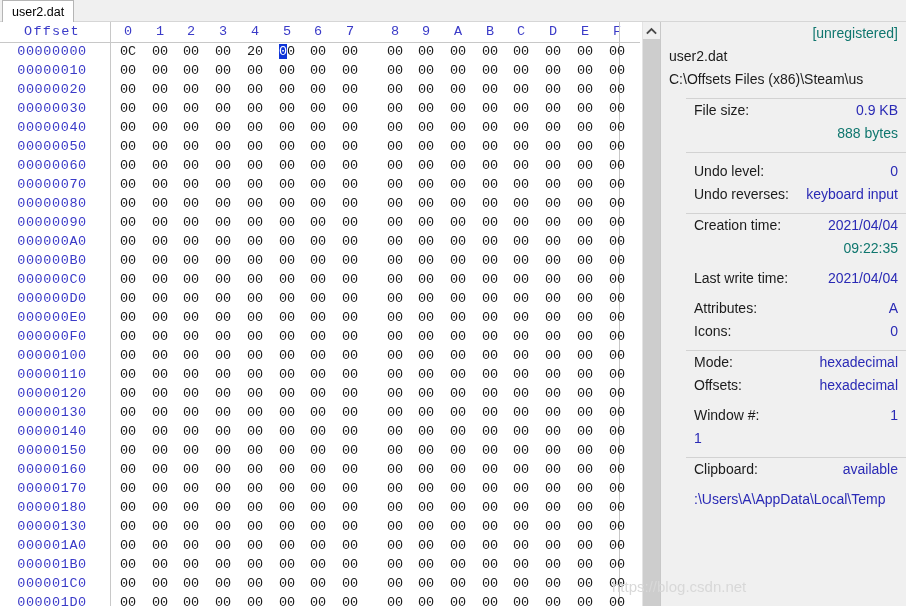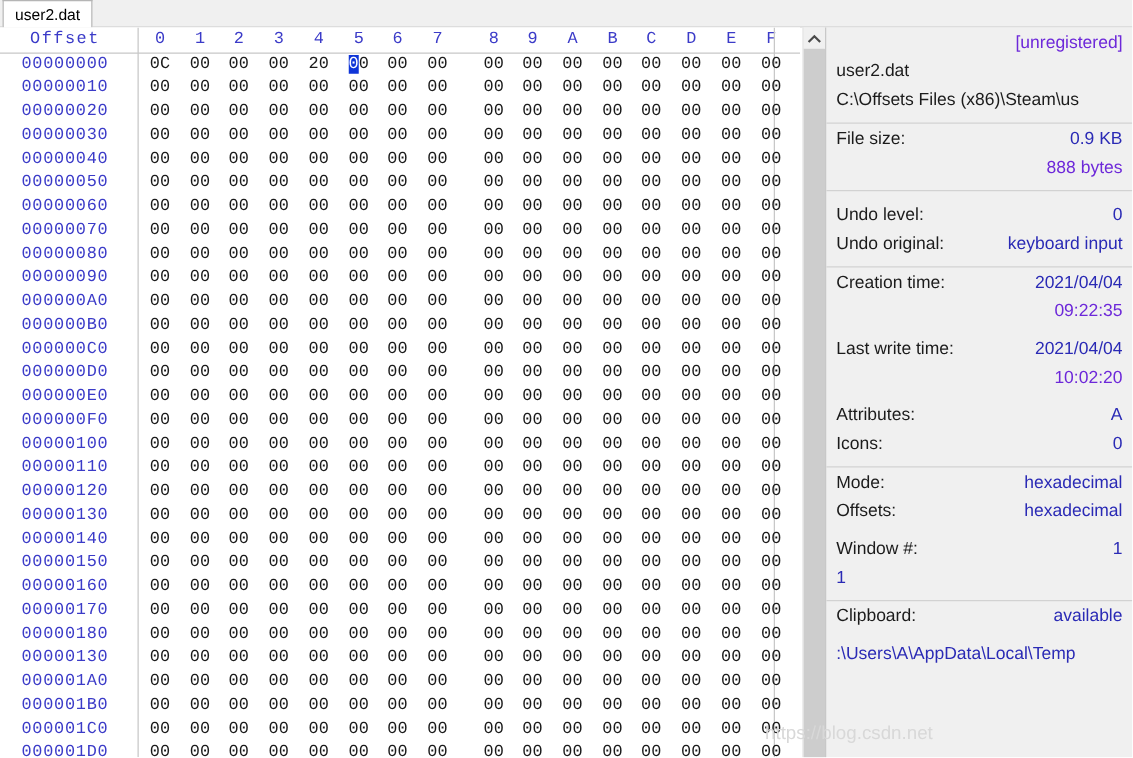--- a/index.html
+++ b/index.html
@@ -182,38 +182,39 @@
     box-sizing: border-box;
     overflow: hidden;
   }
 
   .ip-group {
     padding: 0 8px;
     box-sizing: border-box;
   }
   .ip-group + .ip-group {
     border-top: 1px solid #d2d2d2;
+    margin-left: 25px;
   }
 
   .ip-row {
     display: flex;
     justify-content: space-between;
     align-items: baseline;
     font-size: 14px;
     line-height: 23px;
     color: #1b1b1b;
     white-space: nowrap;
   }
   .ip-row .k { color: #1b1b1b; }
   .ip-row .v { color: #2a2ab5; text-align: right; }
   .ip-line-right {
     text-align: right;
     font-size: 14px;
     line-height: 23px;
-    color: #6d28d9;
+    color: #0f766e;
     white-space: nowrap;
   }
   .ip-line-left {
     text-align: left;
     font-size: 14px;
     line-height: 23px;
     color: #1b1b1b;
     white-space: nowrap;
     overflow: hidden;
   }
@@ -887,38 +888,37 @@
       <div class="ip-spacer"></div>
     </div>
 
     <div class="ip-group">
       <div class="ip-spacer"></div>
       <div class="ip-row">
         <span class="k">Undo level:</span>
         <span class="v">0</span>
       </div>
       <div class="ip-row">
-        <span class="k">Undo original:</span>
+        <span class="k">Undo reverses:</span>
         <span class="v">keyboard input</span>
       </div>
       <div class="ip-spacer"></div>
     </div>
 
     <div class="ip-group">
       <div class="ip-row">
         <span class="k">Creation time:</span>
         <span class="v">2021/04/04</span>
       </div>
       <div class="ip-line-right">09:22:35</div>
       <div class="ip-spacer"></div>
       <div class="ip-row">
         <span class="k">Last write time:</span>
         <span class="v">2021/04/04</span>
       </div>
-      <div class="ip-line-right">10:02:20</div>
       <div class="ip-spacer"></div>
       <div class="ip-row">
         <span class="k">Attributes:</span>
         <span class="v">A</span>
       </div>
       <div class="ip-row">
         <span class="k">Icons:</span>
         <span class="v">0</span>
       </div>
       <div class="ip-spacer"></div>

